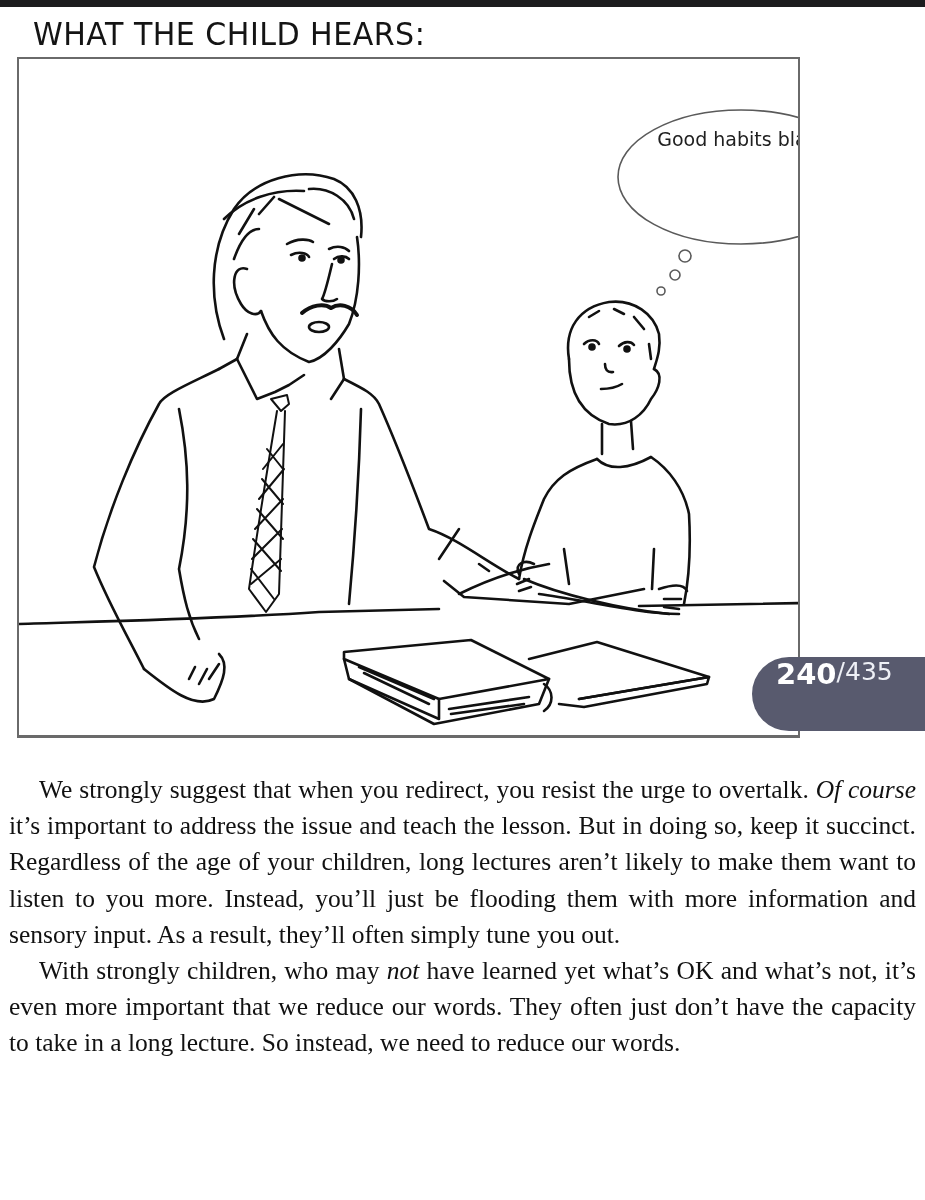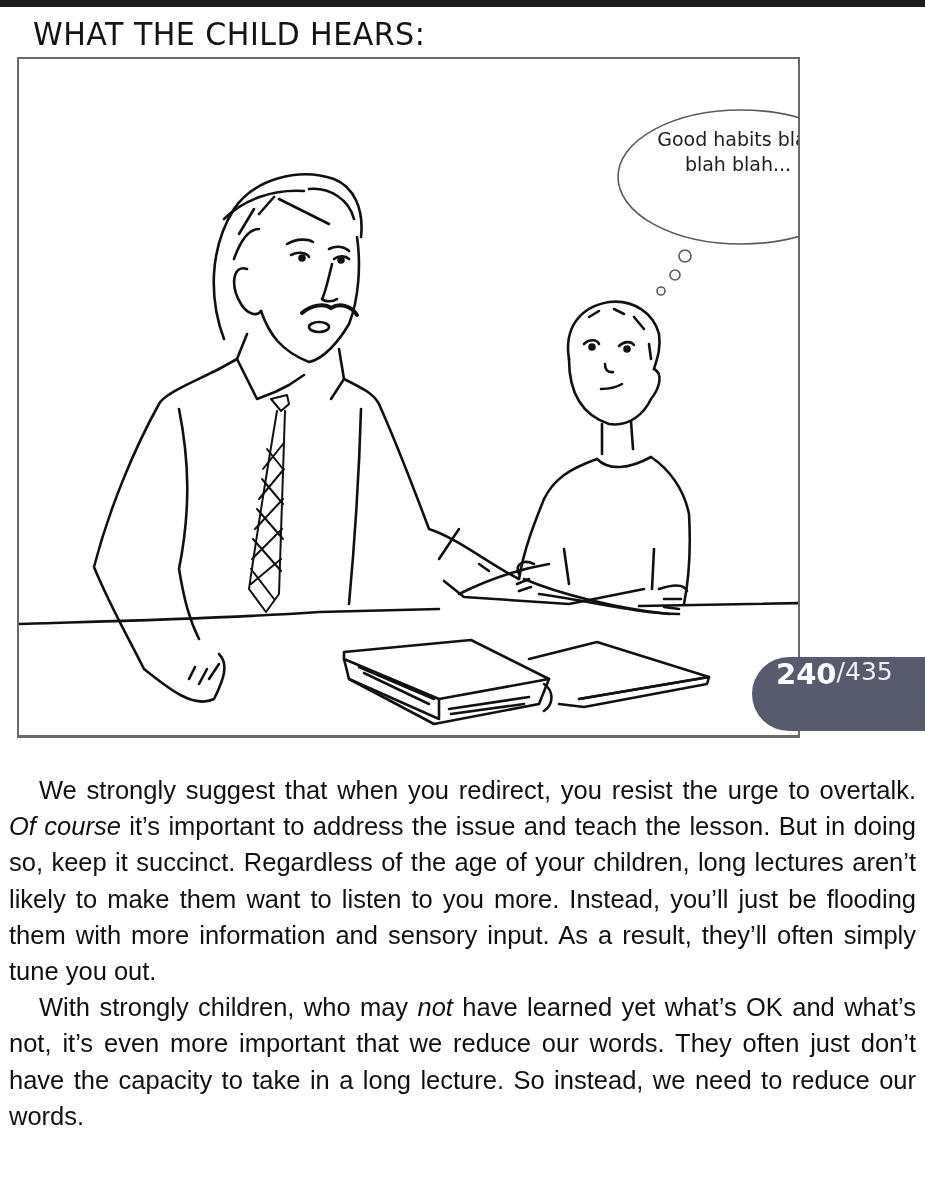--- a/index.html
+++ b/index.html
@@ -38,21 +38,21 @@
       background: #585a6e; border-radius: 37px 0 0 37px;
       color: #ffffff; display: flex; align-items: flex-start;
       padding-left: 24px; box-sizing: border-box;
       font-family: "DejaVu Sans", sans-serif;
       z-index: 5;
     }
     .page-badge .current { font-size: 29px; font-weight: bold; }
     .page-badge .sep, .page-badge .total { font-size: 25px; color: #eef0f6; }
     .body-text {
       position: absolute; left: 9px; top: 772px; width: 907px;
-      font-family: Liberation Sans, sans-serif;
+      font-family: Liberation Serif, serif;
       font-size: 25.5px; line-height: 36.2px; color: #111111;
       text-align: justify;
     }
     .body-text p { margin: 0; text-indent: 30px; }
     .body-text p.last-line-left { text-align-last: left; }
     .body-text em { font-style: italic; }
   </style>
 </head>
 <body>
 
@@ -153,21 +153,20 @@
     </g>
 
     <g>
       <path d="M510 600 L 578 583 L 690 618 L 560 640"></path>
       <path d="M560 640 L 690 618 L 688 625 L 565 648 L 540 645"></path>
     </g>
   </svg>
 
   <div class="bubble-text">
     <div>Good habits blah</div>
-    <div>blah blah...</div>
   </div>
 </div>
 
 <div class="page-badge">
   <span class="current">240</span>
     <span class="sep">/</span>
     <span class="total">435</span>
 </div>
 
 <div class="body-text">

